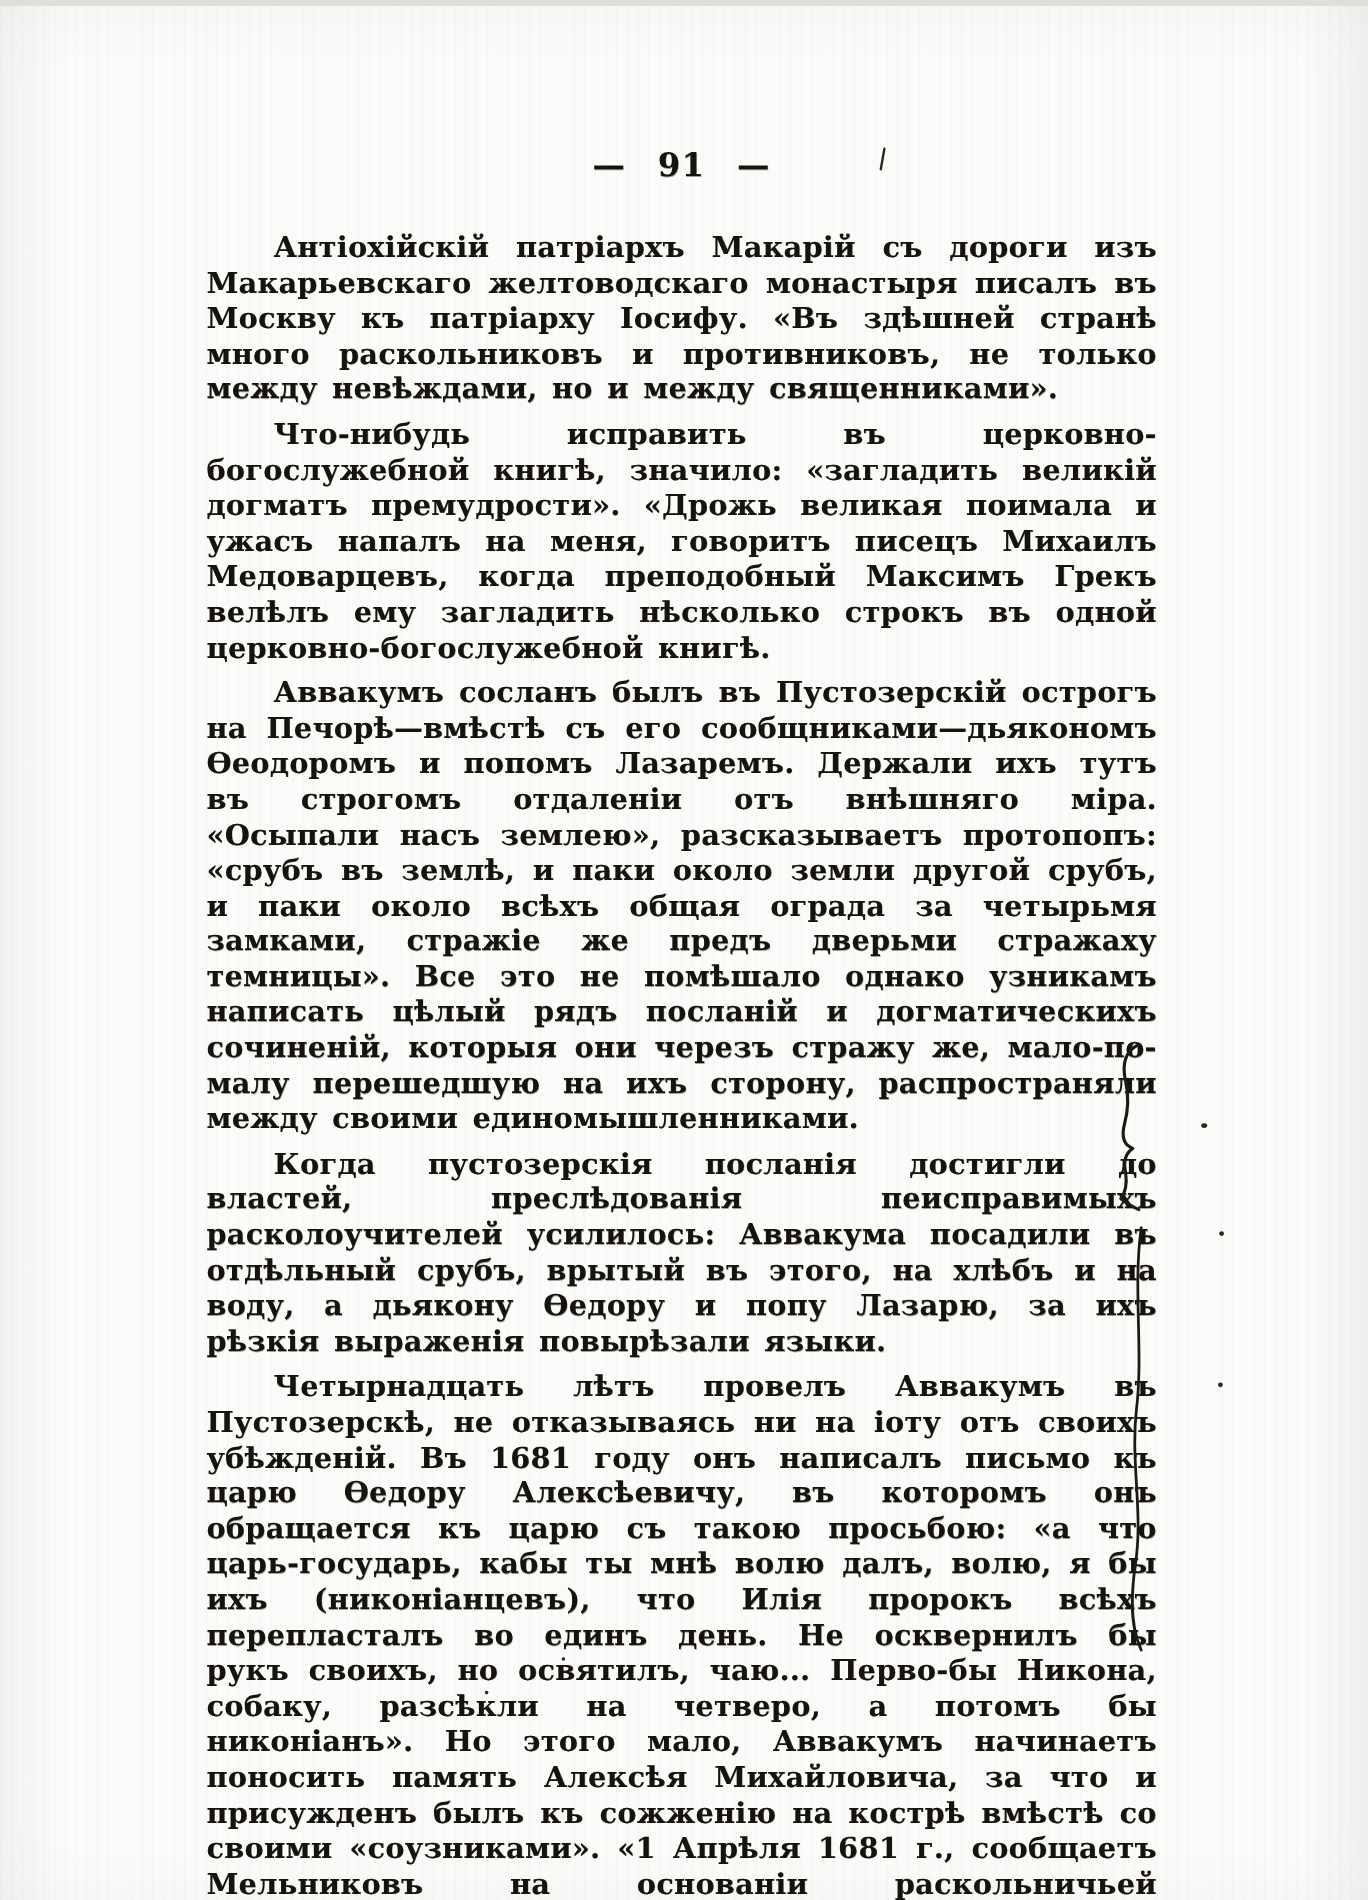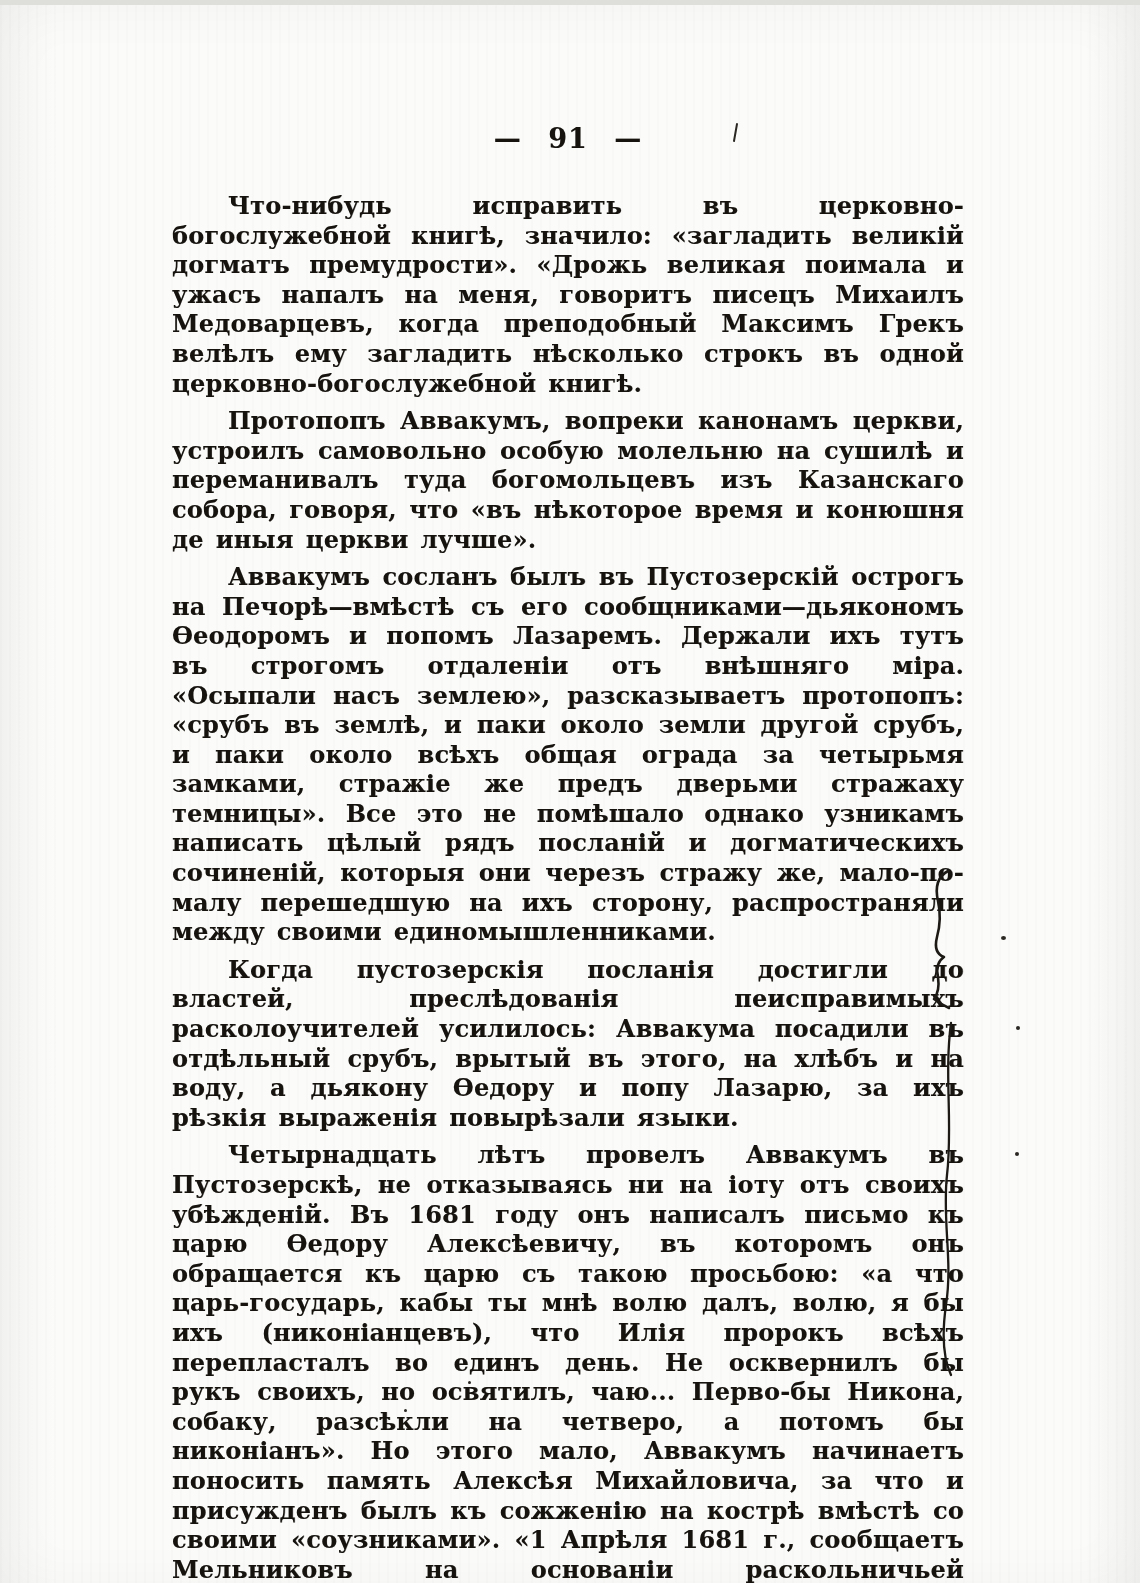--- a/index.html
+++ b/index.html
@@ -44,22 +44,22 @@
   .speck{position:absolute;background:#2a2723;border-radius:50%;}
 </style>
 </head>
 <body>
 
 <div class="page">
 
   <div class="pageno">— 91 —</div>
 
   <div class="text-block">
+    <p>Антіохійскій патріархъ Макарій съ дороги изъ Макарьевскаго желтоводскаго монастыря писалъ въ Москву къ патріарху Іосифу. «Въ здѣшней странѣ много раскольниковъ и противниковъ, не только между невѣждами, но и между священниками».</p>
     <p>Что-нибудь исправить въ церковно-богослужебной книгѣ, значило: «загладить великій догматъ премудрости». «Дрожь великая поимала и ужасъ напалъ на меня, говоритъ писецъ Михаилъ Медоварцевъ, когда преподобный Максимъ Грекъ велѣлъ ему загладить нѣсколько строкъ въ одной церковно-богослужебной книгѣ.</p>
-    <p>Протопопъ Аввакумъ, вопреки канонамъ церкви, устроилъ самовольно особую молельню на сушилѣ и переманивалъ туда богомольцевъ изъ Казанскаго собора, говоря, что «въ нѣкоторое время и конюшня де иныя церкви лучше».</p>
     <p>Аввакумъ сосланъ былъ въ Пустозерскій острогъ на Печорѣ—вмѣстѣ съ его сообщниками—дьякономъ Ѳеодоромъ и попомъ Лазаремъ. Держали ихъ тутъ въ строгомъ отдаленіи отъ внѣшняго міра. «Осыпали насъ землею», разсказываетъ протопопъ: «срубъ въ землѣ, и паки около земли другой срубъ, и паки около всѣхъ общая ограда за четырьмя замками, стражіе же предъ дверьми стражаху темницы». Все это не помѣшало однако узникамъ написать цѣлый рядъ посланій и догматическихъ сочиненій, которыя они черезъ стражу же, мало-по-малу перешедшую на ихъ сторону, распространяли между своими единомышленниками.</p>
     <p>Когда пустозерскія посланія достигли до властей, преслѣдованія пеисправимыхъ расколоучителей усилилось: Аввакума посадили въ отдѣльный срубъ, врытый въ этого, на хлѣбъ и на воду, а дьякону Ѳедору и попу Лазарю, за ихъ рѣзкія выраженія повырѣзали языки.</p>
     <p>Четырнадцать лѣтъ провелъ Аввакумъ въ Пустозерскѣ, не отказываясь ни на іоту отъ своихъ убѣжденій. Въ 1681 году онъ написалъ письмо къ царю Ѳедору Алексѣевичу, въ которомъ онъ обращается къ царю съ такою просьбою: «а что царь-государь, кабы ты мнѣ волю далъ, волю, я бы ихъ (никоніанцевъ), что Илія пророкъ всѣхъ перепласталъ во единъ день. Не осквернилъ бы рукъ своихъ, но освятилъ, чаю... Перво-бы Никона, собаку, разсѣкли на четверо, а потомъ бы никоніанъ». Но этого мало, Аввакумъ начинаетъ поносить память Алексѣя Михайловича, за что и присужденъ былъ къ сожженію на кострѣ вмѣстѣ со своими «соузниками». «1 Апрѣля 1681 г., сообщаетъ Мельниковъ на основаніи раскольничьей литературы, построили въ Пустозерскѣ срубъ изъ дровъ, на которомъ сгорѣли Аввакумъ, Лазарь, Епифаній и</p>
   </div>
 
   <svg class="marks" viewBox="0 0 1140 1583" xmlns="http://www.w3.org/2000/svg">
 
     <path d="M737,119 L734,136" stroke="#2a2723" stroke-width="2" fill="none" stroke-linecap="round"></path>
 
     <path d="M948,866 Q933,874 938,896 Q942,914 937,932 Q933,948 944,952 Q935,958 938,972 Q940,986 934,994 Q942,1000 949,1003" stroke="#1d1a16" stroke-width="2.6" fill="none" stroke-linecap="round" stroke-linejoin="round"></path>

